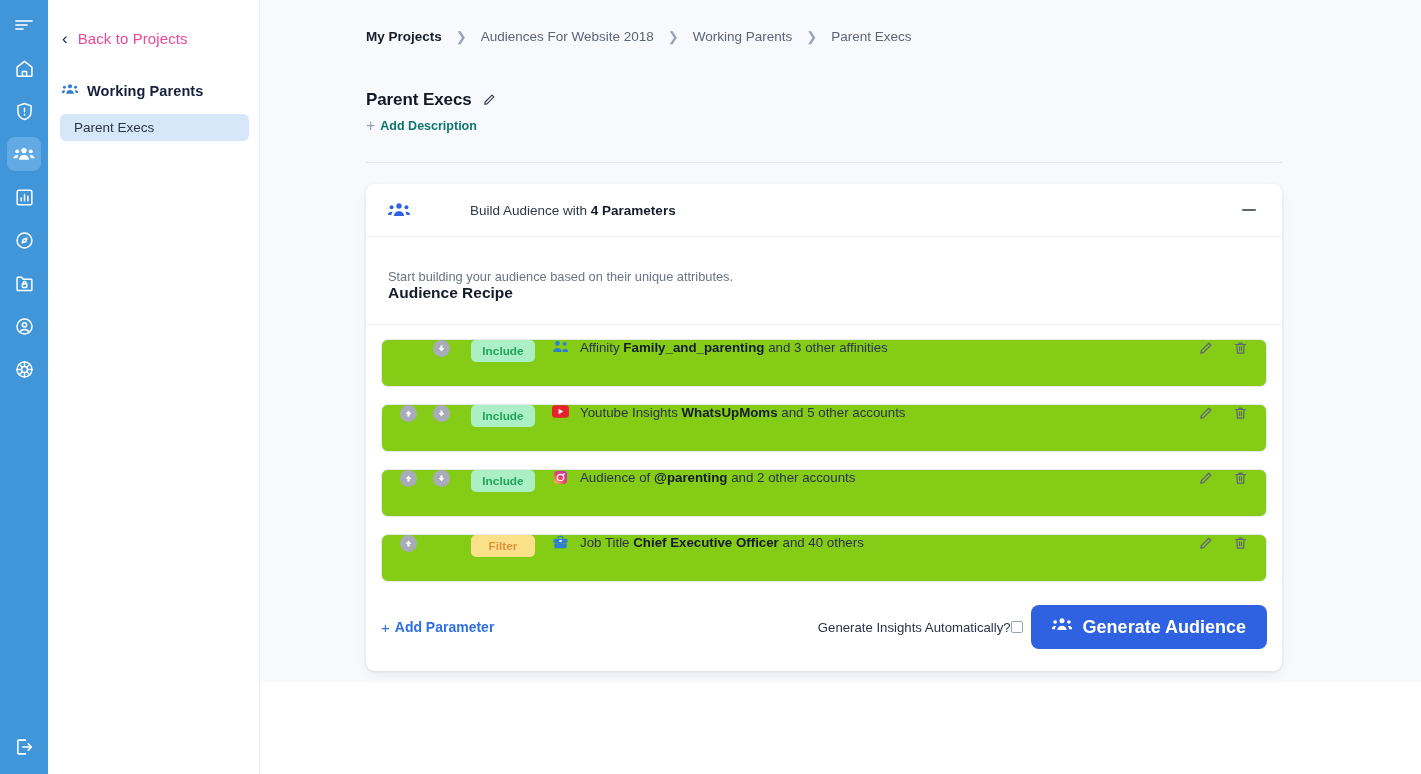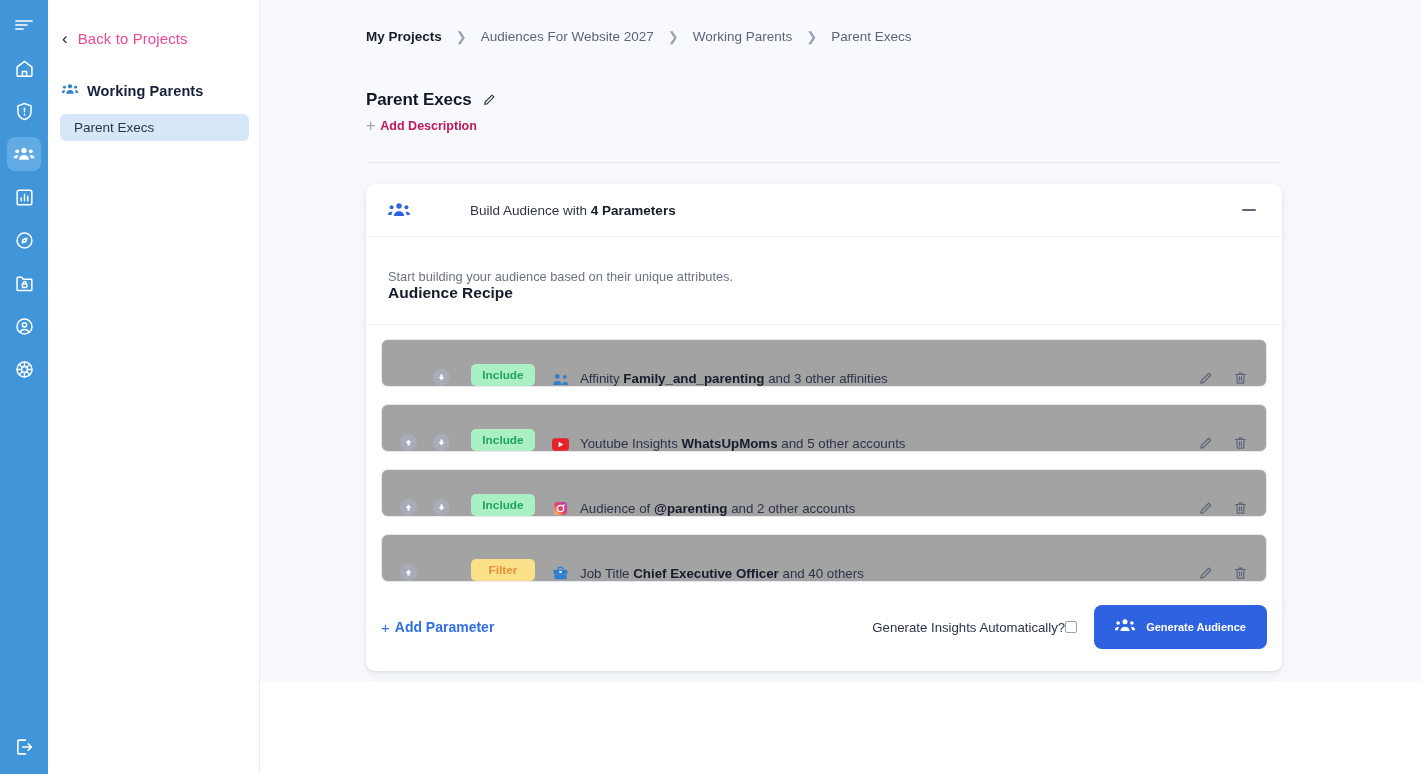--- a/index.html
+++ b/index.html
@@ -96,21 +96,21 @@
   #title-row { display: flex; align-items: center; gap: 10px; }
   #page-title {
     font-size: 17px; font-weight: 700; color: #121826; letter-spacing: -.1px;
   }
   #edit-title-icon { cursor: pointer; display: flex; align-items: center; }
   #add-description {
     display: flex; align-items: center; gap: 5px;
     margin-top: 8px; cursor: pointer; width: fit-content;
   }
   #add-description .plus { color: #9aa3b4; font-size: 16px; line-height: 1; font-weight: 400; }
-  #add-description .lbl { color: #be185d; font-size: 12.5px; font-weight: 700; }
+  #add-description .lbl { color: #0f766e; font-size: 12.5px; font-weight: 700; }
 
   #divider-top {
     height: 1px; background: #e4e9f0; margin-top: 28px;
     width: 916px;
   }
 
   
   #build-card {
     width: 916px; margin-top: 21px;
     background: #ffffff;
@@ -134,24 +134,24 @@
   #collapse-btn .bar { width: 14px; height: 2px; background: #5d6577; border-radius: 1px; }
 
   #recipe-head { padding: 24px 22px 22px 22px; border-bottom: 1px solid #eef1f6; }
   #recipe-title { font-size: 15.5px; font-weight: 700; color: #141b2a; }
   #recipe-sub { font-size: 12.8px; color: #6b7385; margin-top: 8px; }
 
   #param-list { padding: 14px 15px 0 15px; }
 
   .param-row {
     height: 48px; margin-bottom: 17px;
-    background: #a3a3a3;
+    background: #84cc16;
     border: 1px solid #e7e9ee;
     border-radius: 7px;
-    display: flex; align-items: flex-end;
+    display: flex; align-items: flex-start;
     padding: 0 12px 0 18px;
   }
   .arrow-slot { width: 33px; flex: 0 0 33px; display: flex; align-items: center; }
   .arrow-btn {
     width: 17px; height: 17px; border-radius: 50%;
     background: #a8acb8;
     display: flex; align-items: center; justify-content: center;
     cursor: pointer;
   }
   .badge {
@@ -177,24 +177,24 @@
   #add-parameter { display: flex; align-items: center; gap: 5px; cursor: pointer; }
   #add-parameter .plus { color: #2f6fe4; font-size: 15px; line-height: 1; }
   #add-parameter .lbl { color: #2f6fe4; font-size: 14px; font-weight: 700; }
   #auto-insights { margin-left: auto; display: flex; align-items: center; }
   #auto-insights .lbl { font-size: 13.2px; color: #2b3348; }
   #auto-insights-checkbox {
     width: 12px; height: 12px; border: 1px solid #9aa3b4; border-radius: 2px;
     background: #fff; cursor: pointer;
   }
   #generate-audience-button {
-    margin-left: 17px;
+    margin-left: 8px;
     height: 44px; padding: 4px 21px;
     background: #2f62e0; border-radius: 8px; border: none;
-    color: #fff; font-size: 11px; font-weight: 700;
+    color: #fff; font-size: 18px; font-weight: 700;
     font-family: "Liberation Sans", sans-serif;
     display: flex; align-items: center; gap: 11px;
     cursor: pointer;
   }
 
   
   #bottom-cards {
     width: 916px; margin-top: 10px;
     display: flex; gap: 0;
     opacity: .16;
@@ -328,21 +328,21 @@
     <span>Parent Execs</span>
   </div>
 </aside>
 
 <main id="main">
  <div id="main-inner">
 
   <div id="breadcrumb">
     <span class="crumb first">My Projects</span>
     <span class="sep">❯</span>
-    <span class="crumb">Audiences For Website 2027</span>
+    <span class="crumb">Audiences For Website 2018</span>
     <span class="sep">❯</span>
     <span class="crumb">Working Parents</span>
     <span class="sep">❯</span>
     <span class="crumb">Parent Execs</span>
   </div>
 
   <div id="title-block">
     <div id="title-row">
       <span id="page-title">Parent Execs</span>
       <span id="edit-title-icon">

